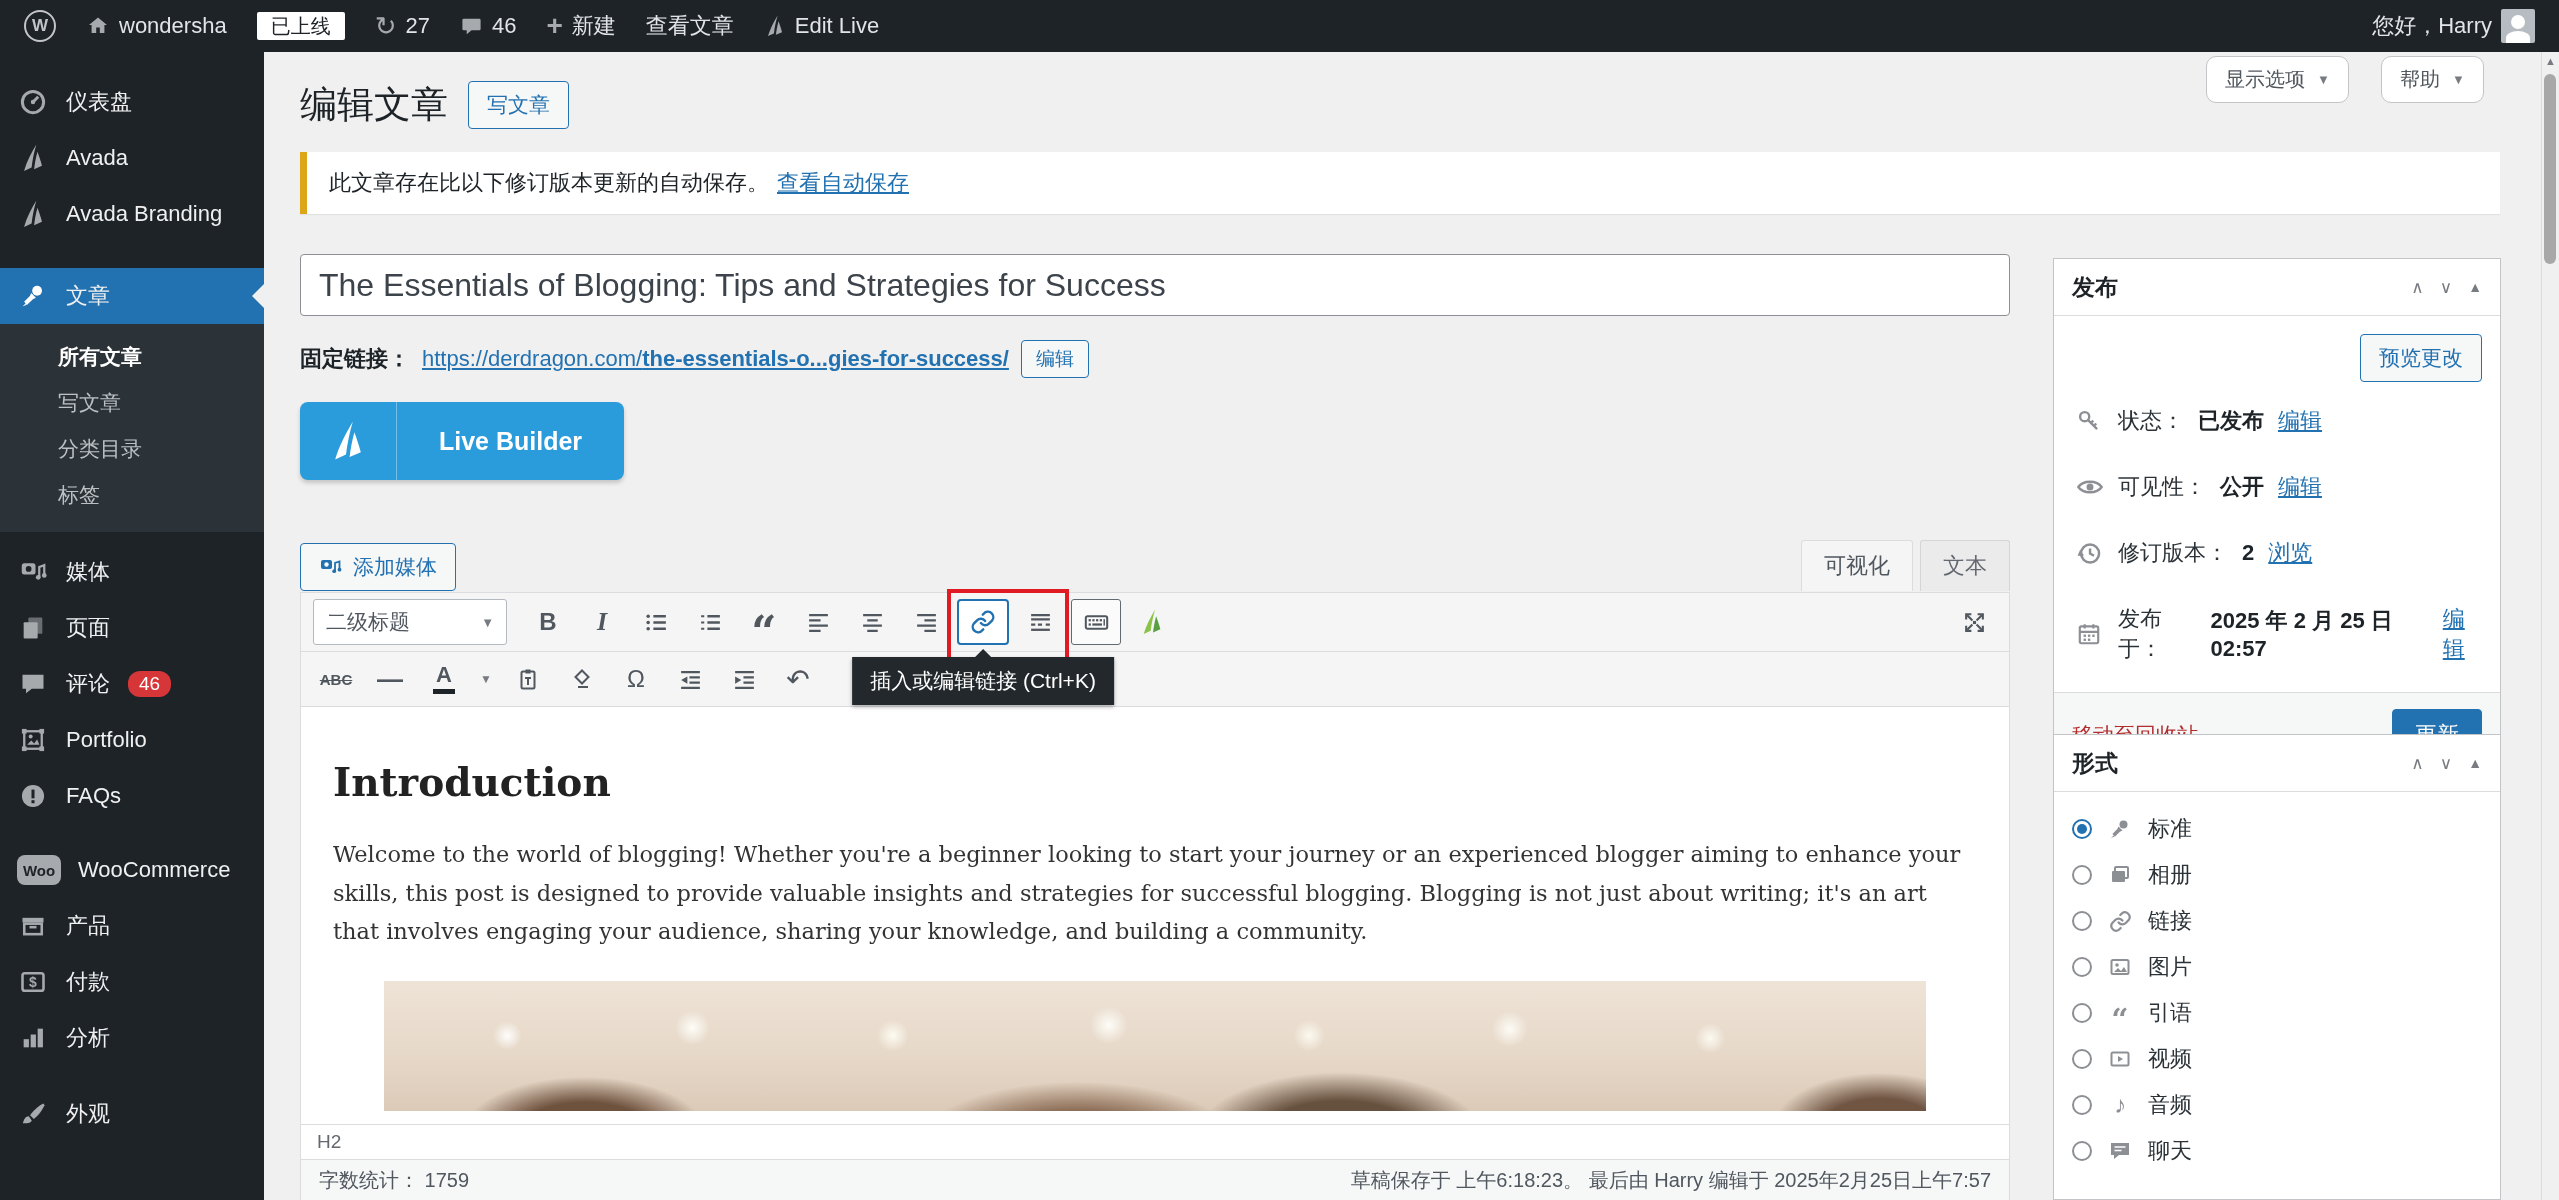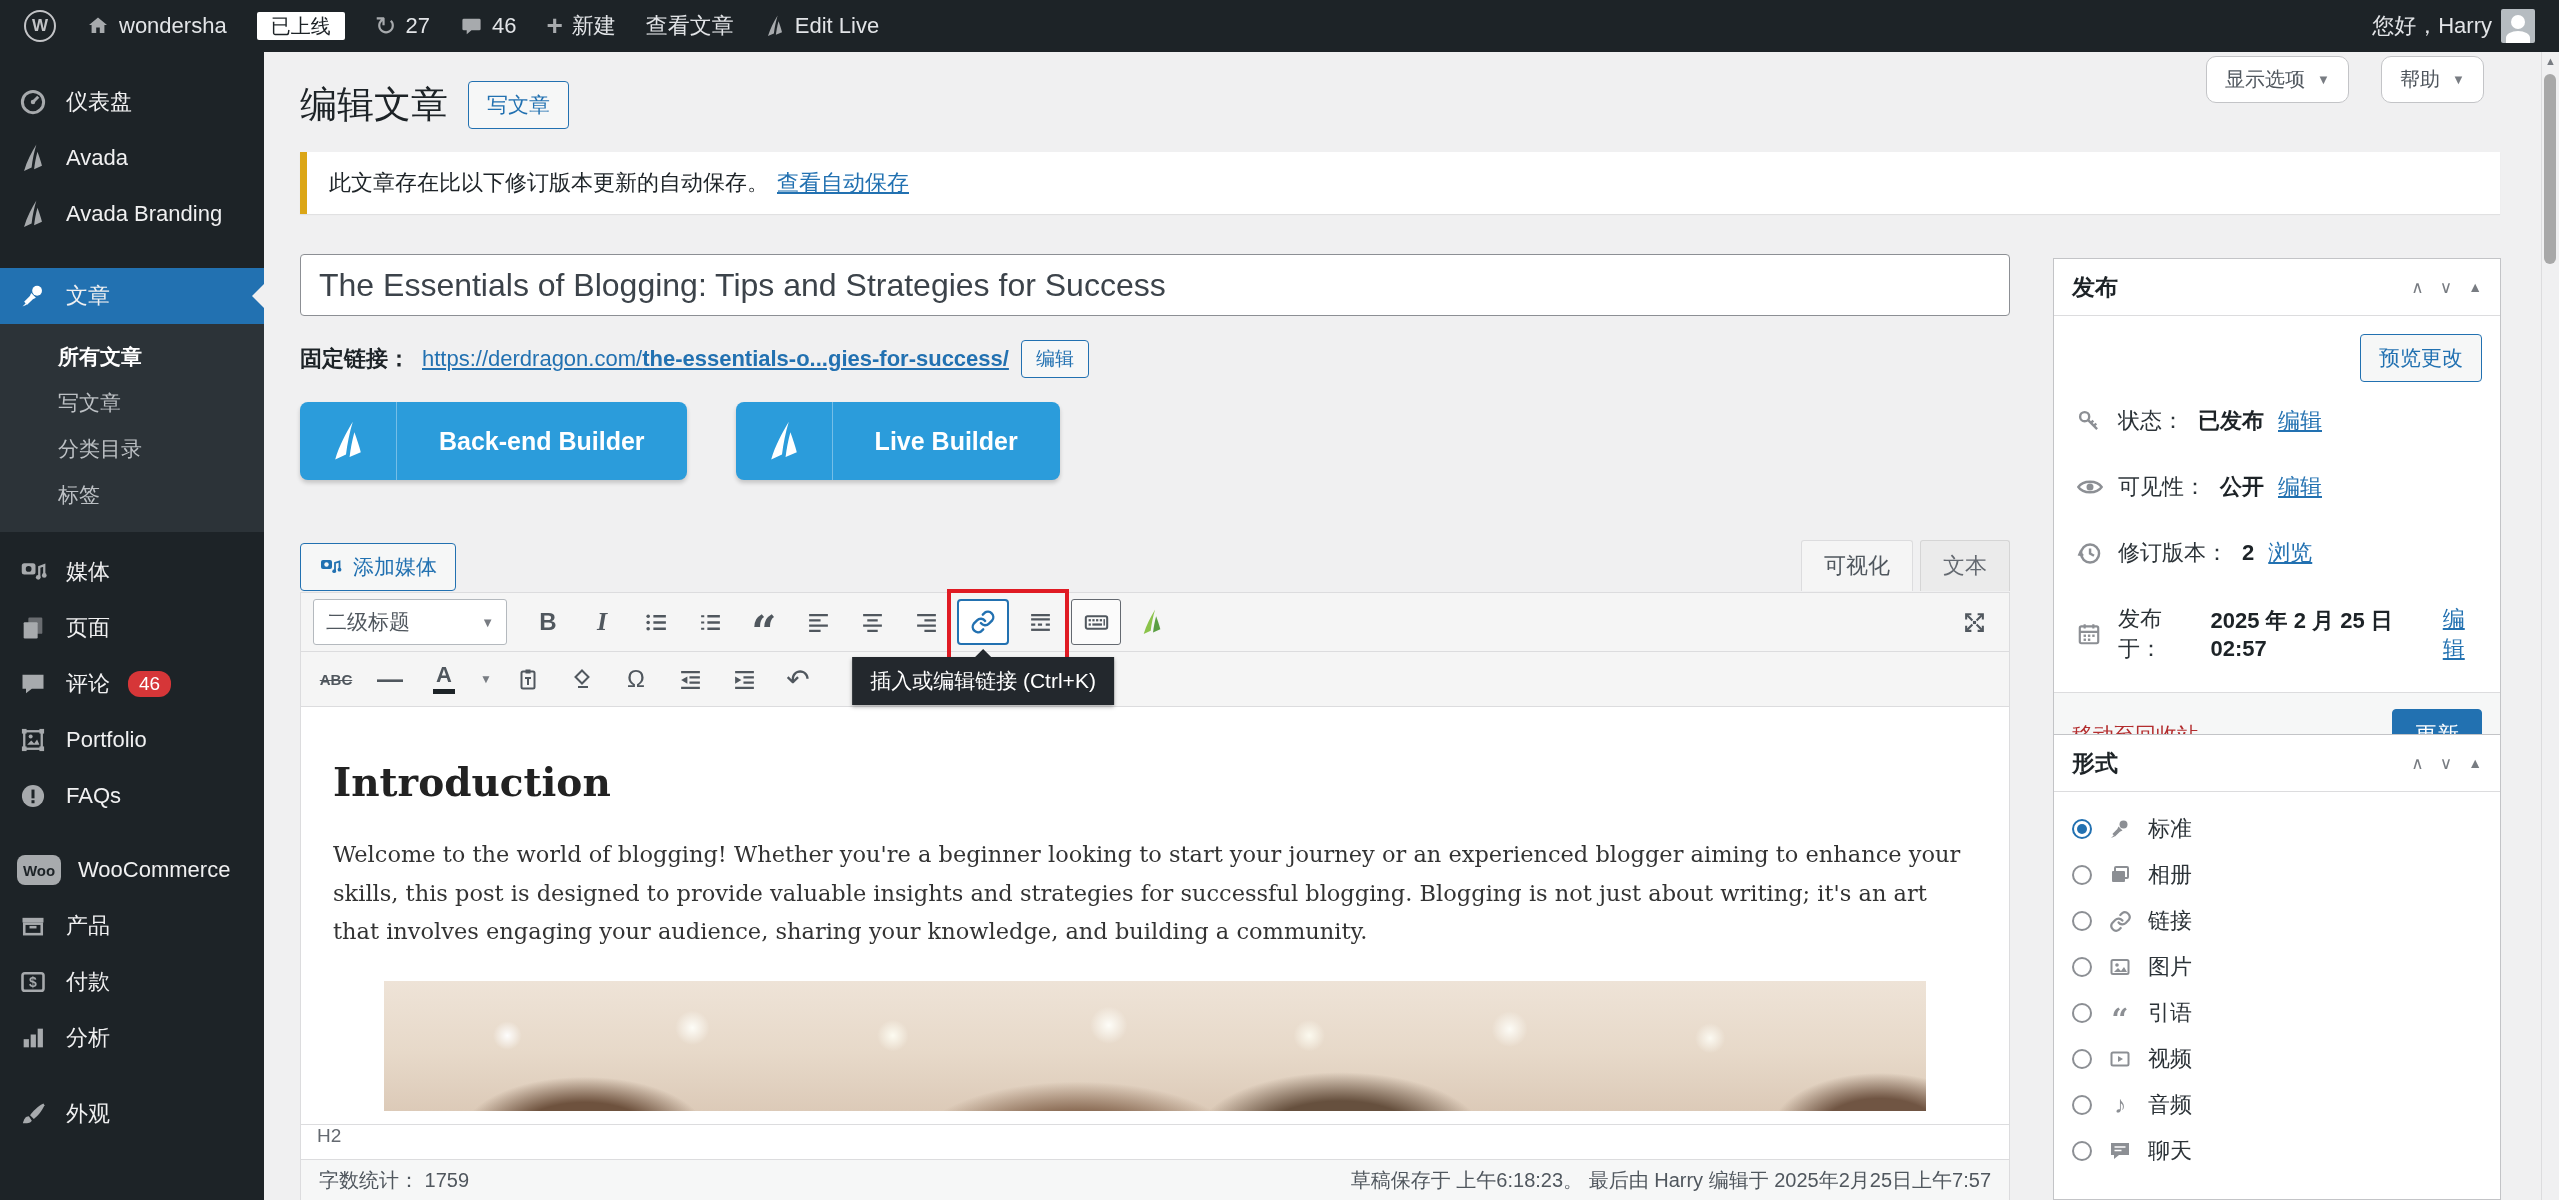--- a/index.html
+++ b/index.html
@@ -108,21 +108,21 @@
       radial-gradient(circle 22px at 33% 42%, rgba(255,255,245,.9), rgba(255,255,245,0) 72%),
       radial-gradient(circle 26px at 47% 34%, rgba(255,255,250,.95), rgba(255,255,250,0) 72%),
       radial-gradient(circle 22px at 60% 42%, rgba(255,255,245,.85), rgba(255,255,245,0) 72%),
       radial-gradient(circle 25px at 73% 37%, rgba(255,255,250,.9), rgba(255,255,250,0) 72%),
       radial-gradient(circle 21px at 86% 44%, rgba(255,255,248,.85), rgba(255,255,248,0) 72%),
       radial-gradient(ellipse 170px 80px at 13% 118%, #6e523e 40%, rgba(110,82,62,0) 72%),
       radial-gradient(ellipse 230px 95px at 45% 130%, #7b5a42 35%, rgba(123,90,66,0) 72%),
       radial-gradient(ellipse 200px 90px at 62% 120%, #66503e 40%, rgba(102,80,62,0) 72%),
       radial-gradient(ellipse 150px 80px at 97% 115%, #705543 40%, rgba(112,85,67,0) 72%),
       linear-gradient(180deg,#eee3d7 0%,#e7d9c9 55%,#dccab8 100%);}
-  .h2bar{flex:0 0 34px;border-top:1px solid #dcdcde;background:#fff;display:flex;
+  .h2bar{flex:0 0 34px;border-top:1px solid #dcdcde;background:#fff;display:flex;align-items:center;
     padding:0 16px;font-size:19px;color:#646970;}
   .statusbar{flex:0 0 40px;background:#f6f7f7;border-top:1px solid #dcdcde;display:flex;align-items:center;
     justify-content:space-between;padding:0 18px;font-size:20px;color:#50575e;}
   
   .postbox{position:absolute;left:2053px;width:448px;background:#fff;border:1px solid #c3c4c7;box-sizing:border-box;}
   .pb-head{display:flex;align-items:center;height:56px;padding:0 18px;border-bottom:1px solid #dcdcde;}
   .pb-head .pbt{font-size:23px;font-weight:bold;color:#1d2327;}
   .pb-handles{margin-left:auto;display:flex;align-items:center;gap:16px;color:#787c82;font-size:17px;}
   .pb-handles span{cursor:pointer;}
   .pb-body{padding:18px;}
@@ -383,29 +383,20 @@
   </div>
 
   <div class="builders">
     <div class="builder">
       <span class="blogo">
         <svg width="40" height="46" viewBox="0 0 100 100" fill="#ffffff">
             <path d="M62 2C45 30 28 62 18 96l27-12c3-26 9-56 17-82z"></path>
             <path d="M66 28c-6 22-10 44-12 62l28-12c-4-16-10-33-16-50z"></path>
           </svg>
       </span>
-      <span class="btxt">Back-end Builder</span>
-    </div>
-    <div class="builder">
-      <span class="blogo">
-        <svg width="40" height="46" viewBox="0 0 100 100" fill="#ffffff">
-            <path d="M62 2C45 30 28 62 18 96l27-12c3-26 9-56 17-82z"></path>
-            <path d="M66 28c-6 22-10 44-12 62l28-12c-4-16-10-33-16-50z"></path>
-          </svg>
-      </span>
       <span class="btxt">Live Builder</span>
     </div>
   </div>
 
   <div class="media-row">
     <button class="btn-outline add-media">
       <span>
         <svg width="24" height="24" viewBox="0 0 24 24">
             <rect x="2" y="5" width="11" height="9" rx="2" fill="#2271b1"></rect>
             <circle cx="7.5" cy="9.5" r="2.2" fill="#f6f7f7"></circle>

